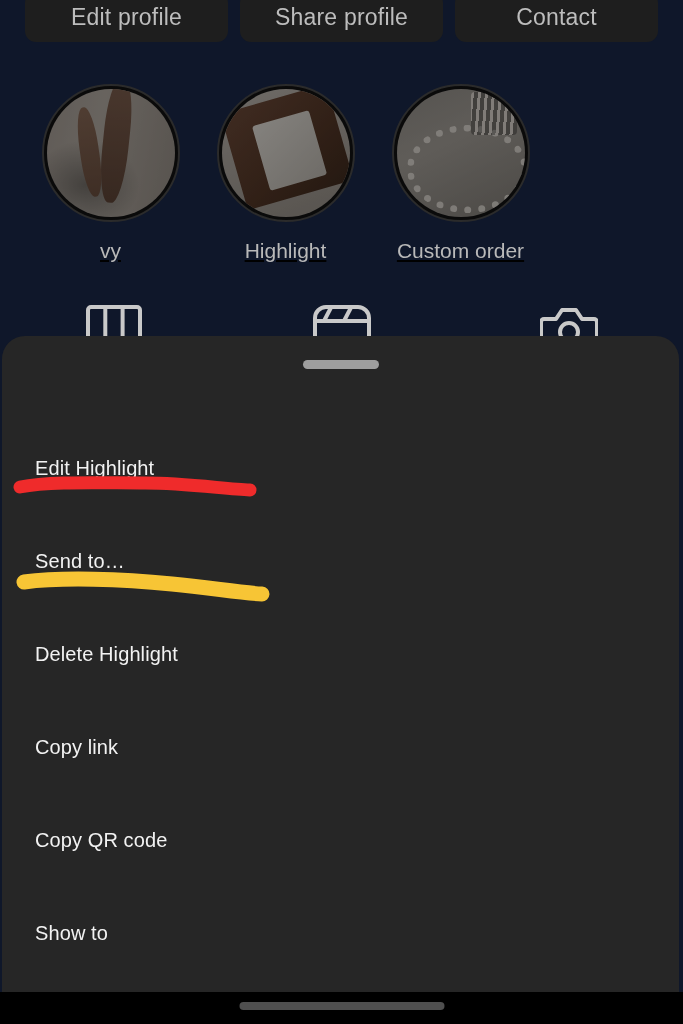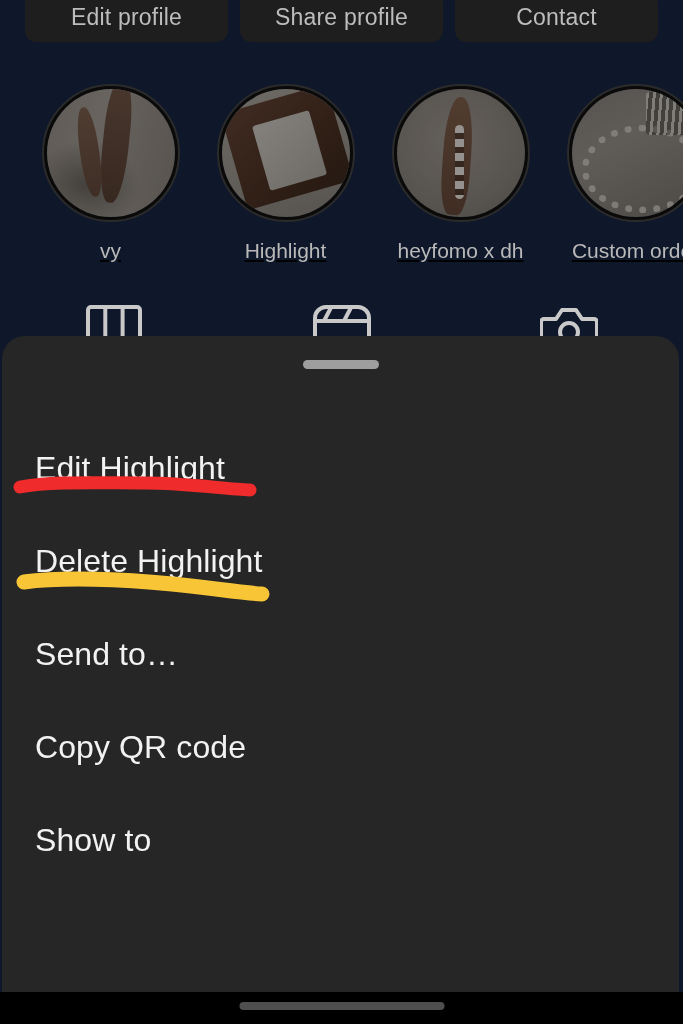--- a/index.html
+++ b/index.html
@@ -217,21 +217,21 @@
   }
   .menu-item {
     height: 93px;
     display: flex;
     align-items: center;
     padding-left: 33px;
     box-sizing: border-box;
   }
   .menu-label {
     color: #f2f2f2;
-    font-size: 32px;
+    font-size: 20px;
     letter-spacing: .1px;
   }
 
   
   .annot { position: absolute; pointer-events: none; }
   .annot-red  { left: 10px;  top: 470px; width: 260px; height: 34px; }
   .annot-yell { left: 12px;  top: 564px; width: 270px; height: 40px; }
 
   
   .navbar {
@@ -276,28 +276,20 @@
 
     <div class="highlight">
       <div class="hl-ring">
         <div class="hl-thumb">
           <div class="art art-box"></div>
         </div>
       </div>
       <div class="hl-label">Highlight</div>
     </div>
 
-    <div class="highlight">
-      <div class="hl-ring">
-        <div class="hl-thumb">
-          <div class="art art-hand"></div>
-        </div>
-      </div>
-      <div class="hl-label">heyfomo x dh</div>
-    </div>
 
     <div class="highlight">
       <div class="hl-ring">
         <div class="hl-thumb">
           <div class="art art-beads"></div>
         </div>
       </div>
       <div class="hl-label">Custom order</div>
     </div>
   </div>
@@ -333,24 +325,27 @@
   </div>
 
   <div class="sheet">
     <div class="sheet-handle"></div>
 
     <div class="menu">
       <div class="menu-item">
         <span class="menu-label">Edit Highlight</span>
       </div>
       <div class="menu-item">
+        <span class="menu-label">Send to…</span>
+      </div>
+      <div class="menu-item">
         <span class="menu-label">Delete Highlight</span>
       </div>
       <div class="menu-item">
-        <span class="menu-label">Send to…</span>
+        <span class="menu-label">Copy link</span>
       </div>
       <div class="menu-item">
         <span class="menu-label">Copy QR code</span>
       </div>
       <div class="menu-item">
         <span class="menu-label">Show to</span>
       </div>
     </div>
   </div>
 

